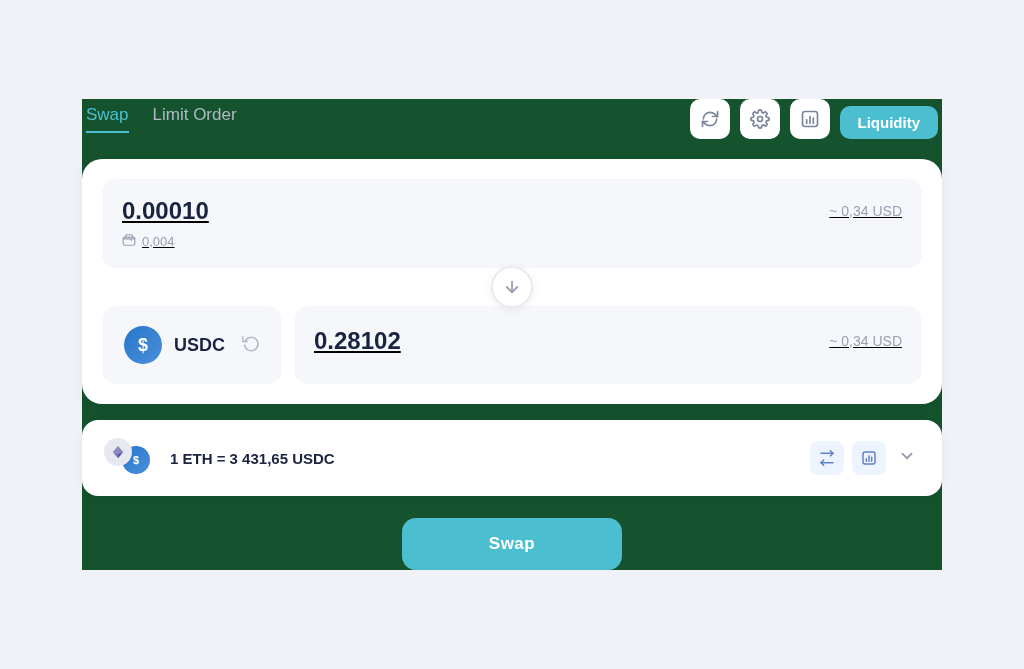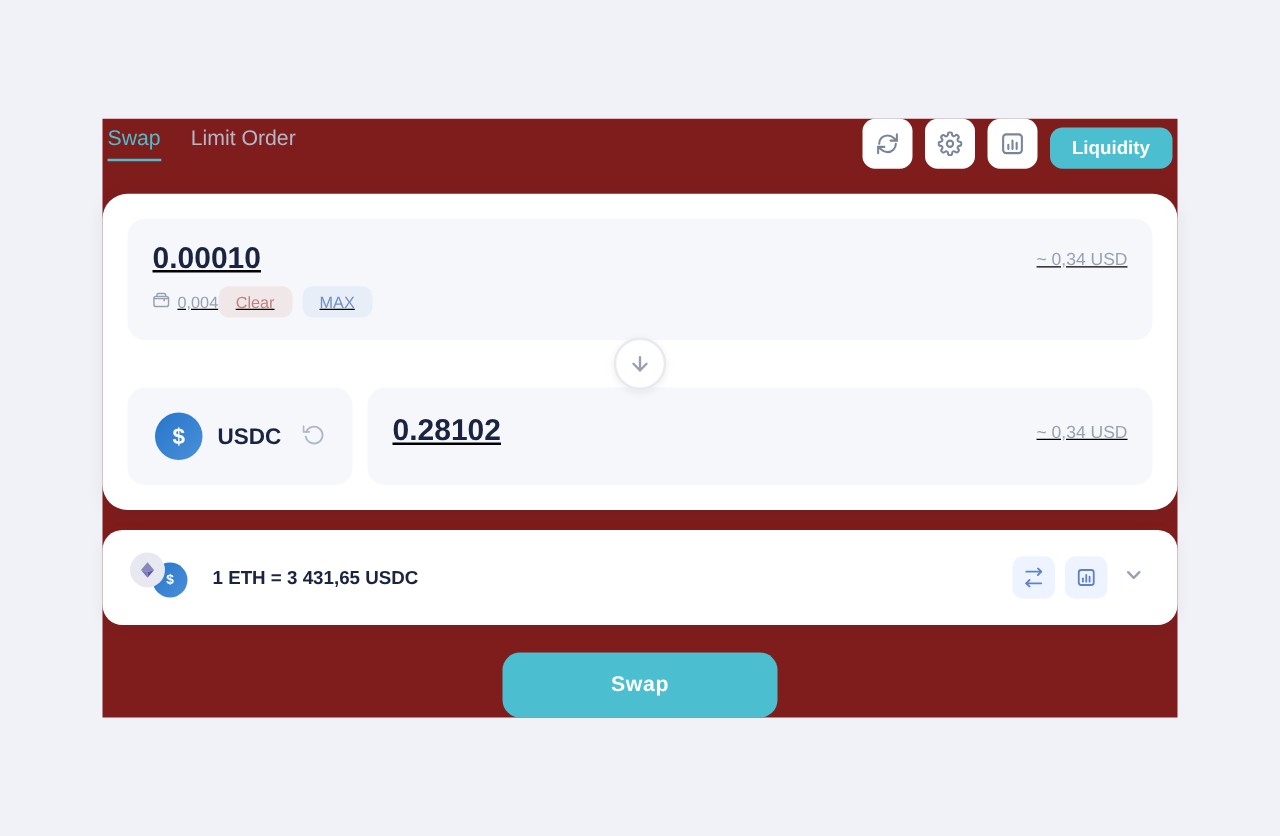--- a/index.html
+++ b/index.html
@@ -9,21 +9,21 @@
       display: flex;
       justify-content: center;
       align-items: center;
       min-height: 100vh;
       width: 1024px;
       height: 669px;
       overflow: hidden;
     }
     .container {
       width: 860px;
-      background: #7f1d1d;
+      background: #14532d;
     }
     
     .header-row {
       display: flex;
       align-items: center;
       justify-content: space-between;
       margin-bottom: 20px;
       padding: 0 4px;
     }
     .tabs {
@@ -367,24 +367,20 @@
             <span class="wallet-icon">
               <svg width="14" height="14" viewBox="0 0 24 24" fill="none" stroke="#9aa0b0" stroke-width="2" stroke-linecap="round" stroke-linejoin="round">
                 <rect x="2" y="7" width="20" height="14" rx="3"></rect>
                 <path d="M16 11v2"></path>
                 <path d="M2 10h20"></path>
                 <path d="M6 7V5a2 2 0 0 1 2-2h8a2 2 0 0 1 2 2v2"></path>
               </svg>
             </span>
             <span>0,004</span>
           </div>
-          <div class="btn-row">
-            <button class="clear-btn">Clear</button>
-            <button class="max-btn">MAX</button>
-          </div>
         </div>
       </div>
     </div>
 
     <div class="swap-arrow-container">
       <button class="swap-arrow-btn">
         <svg width="18" height="18" viewBox="0 0 24 24" fill="none" stroke="#9aa0b0" stroke-width="2.5" stroke-linecap="round" stroke-linejoin="round">
           <line x1="12" y1="5" x2="12" y2="19"></line>
           <polyline points="19 12 12 19 5 12"></polyline>
         </svg>

